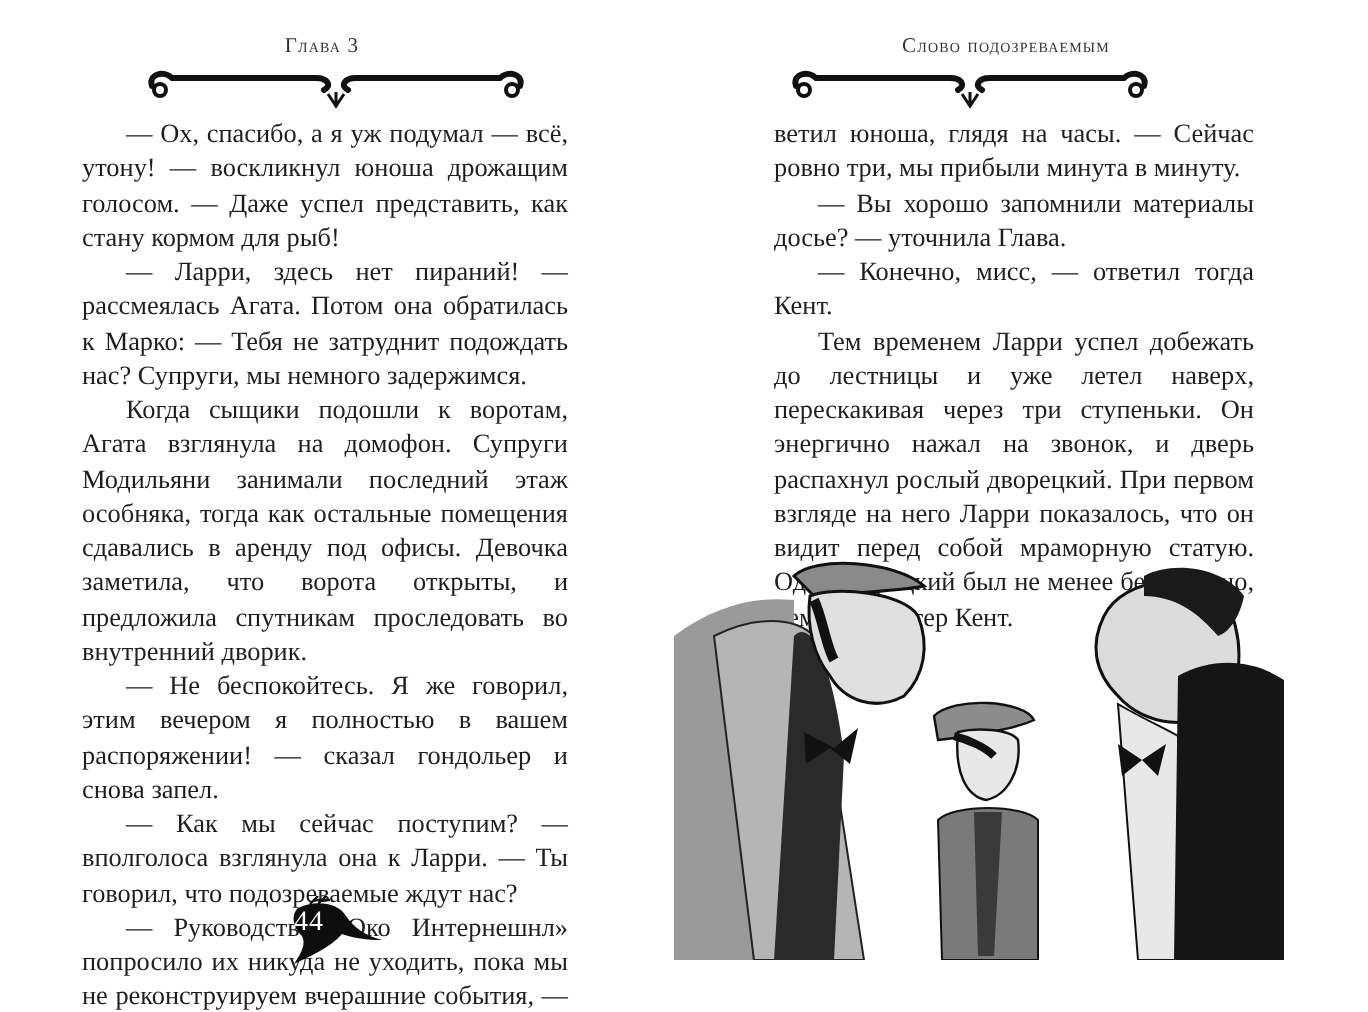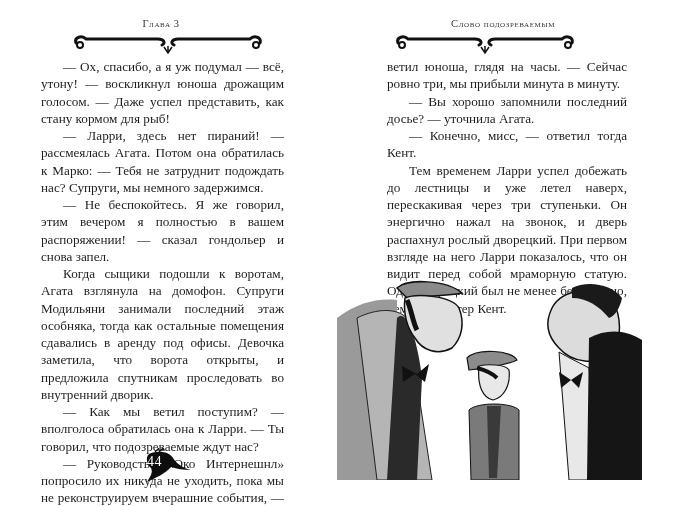--- a/index.html
+++ b/index.html
@@ -32,23 +32,23 @@
   <svg class="ornament" viewBox="0 0 200 22">
     <path d="M8 10 C6 4 14 2 18 6 L90 6 C96 6 98 10 94 12" stroke="#111" stroke-width="3" fill="none" stroke-linecap="round"></path>
     <path d="M192 10 C194 4 186 2 182 6 L110 6 C104 6 102 10 106 12" stroke="#111" stroke-width="3" fill="none" stroke-linecap="round"></path>
     <circle cx="12" cy="12" r="3" fill="none" stroke="#111" stroke-width="2"></circle>
     <circle cx="188" cy="12" r="3" fill="none" stroke="#111" stroke-width="2"></circle>
     <path d="M96 14 L100 20 L104 14 M100 13 L100 20" stroke="#111" stroke-width="1.5" fill="none"></path>
   </svg>
   <div class="text">
     <p>— Ох, спасибо, а я уж подумал — всё, утону! — воскликнул юноша дрожащим голосом. — Даже успел представить, как стану кормом для рыб!</p>
     <p>— Ларри, здесь нет пираний! — рассмеялась Агата. Потом она обратилась к Марко: — Тебя не затруднит подождать нас? Супруги, мы немного задержимся.</p>
+    <p>Когда сыщики подошли к воротам, Агата взглянула на домофон. Супруги Модильяни занимали последний этаж особняка, тогда как остальные помещения сдавались в аренду под офисы. Девочка заметила, что ворота открыты, и предложила спутникам проследовать во внутренний дворик.</p>
     <p>— Не беспокойтесь. Я же говорил, этим вечером я полностью в вашем распоряжении! — сказал гондольер и снова запел.</p>
-    <p>Когда сыщики подошли к воротам, Агата взглянула на домофон. Супруги Модильяни занимали последний этаж особняка, тогда как остальные помещения сдавались в аренду под офисы. Девочка заметила, что ворота открыты, и предложила спутникам проследовать во внутренний дворик.</p>
-    <p>— Как мы ветил поступим? — вполголоса обратилась она к Ларри. — Ты говорил, что подозреваемые ждут нас?</p>
+    <p>— Как мы сейчас поступим? — вполголоса взглянула она к Ларри. — Ты говорил, что подозреваемые ждут нас?</p>
     <p>— Руководство «Око Интернешнл» попросило их никуда не уходить, пока мы не реконструируем вчерашние события, — от-</p>
   </div>
   <div class="folio">
     <svg width="50" height="34" viewBox="0 0 50 34">
       <path d="M6 6 C14 2 26 3 30 10 C34 16 40 20 48 22 C40 22 34 21 28 19 C22 26 12 30 4 34 C8 28 10 24 8 20 C4 16 2 10 6 6 Z" fill="#0d0d0d"></path>
       <path d="M12 4 L16 0 M16 4 L20 0 M14 2 L22 2" stroke="#111" stroke-width="1.2" fill="none"></path>
     </svg>
     <span class="num">44</span>
   </div>
 </div>
@@ -57,21 +57,21 @@
   <div class="running-head">Слово подозреваемым</div>
   <svg class="ornament" viewBox="0 0 190 22">
     <path d="M8 10 C6 4 14 2 18 6 L85 6 C91 6 93 10 89 12" stroke="#111" stroke-width="3" fill="none" stroke-linecap="round"></path>
     <path d="M182 10 C184 4 176 2 172 6 L105 6 C99 6 97 10 101 12" stroke="#111" stroke-width="3" fill="none" stroke-linecap="round"></path>
     <circle cx="12" cy="12" r="3" fill="none" stroke="#111" stroke-width="2"></circle>
     <circle cx="178" cy="12" r="3" fill="none" stroke="#111" stroke-width="2"></circle>
     <path d="M91 14 L95 20 L99 14 M95 13 L95 20" stroke="#111" stroke-width="1.5" fill="none"></path>
   </svg>
   <div class="text">
     <p class="noindent">ветил юноша, глядя на часы. — Сейчас ровно три, мы прибыли минута в минуту.</p>
-    <p>— Вы хорошо запомнили последний досье? — уточнила Агата.</p>
+    <p>— Вы хорошо запомнили материалы досье? — уточнила Глава.</p>
     <p>— Конечно, мисс, — ответил тогда Кент.</p>
     <p>Тем временем Ларри успел добежать до лестницы и уже летел наверх, перескакивая через три ступеньки. Он энергично нажал на звонок, и дверь распахнул рослый дворецкий. При первом взгляде на него Ларри показалось, что он видит перед собой мраморную статую. Одет дворецкий был не менее безупречно, чем сам мистер Кент.</p>
   </div>
   <svg class="illustration" viewBox="0 0 310 202">
 
     <path d="M0 40 C20 25 40 20 60 22 L60 202 L0 202 Z" fill="#9a9a9a"></path>
     <path d="M20 40 C40 30 60 30 70 40 L95 202 L40 202 Z" fill="#b5b5b5" stroke="#222" stroke-width="1"></path>
     <path d="M60 40 C70 30 80 60 85 100 L80 202 L50 202 Z" fill="#2a2a2a"></path>
     <path d="M60 10 C70 0 110 2 125 15 C110 18 90 18 70 20 Z" fill="#8a8a8a" stroke="#111" stroke-width="1.5"></path>
     <path d="M68 20 C80 15 115 18 122 30 C128 45 125 60 115 70 C100 78 85 72 78 60 C70 50 66 35 68 20 Z" fill="#e0e0e0" stroke="#111" stroke-width="1.5"></path>

